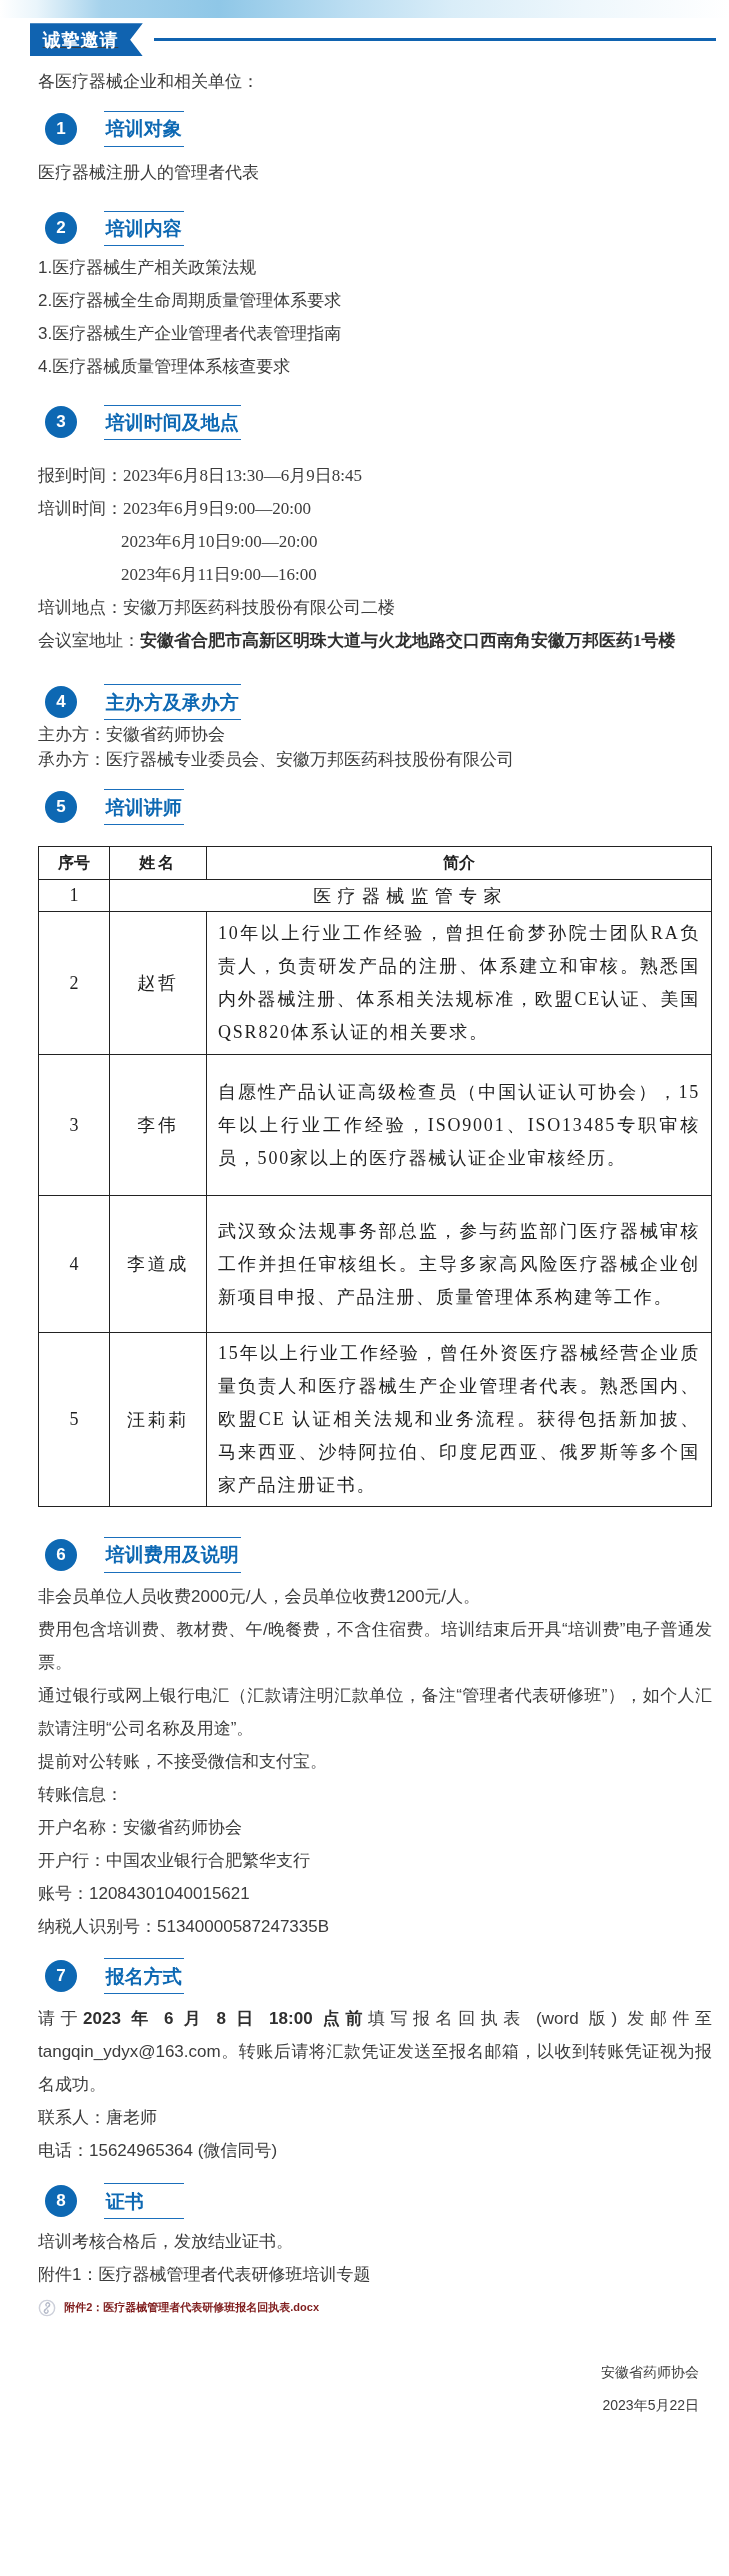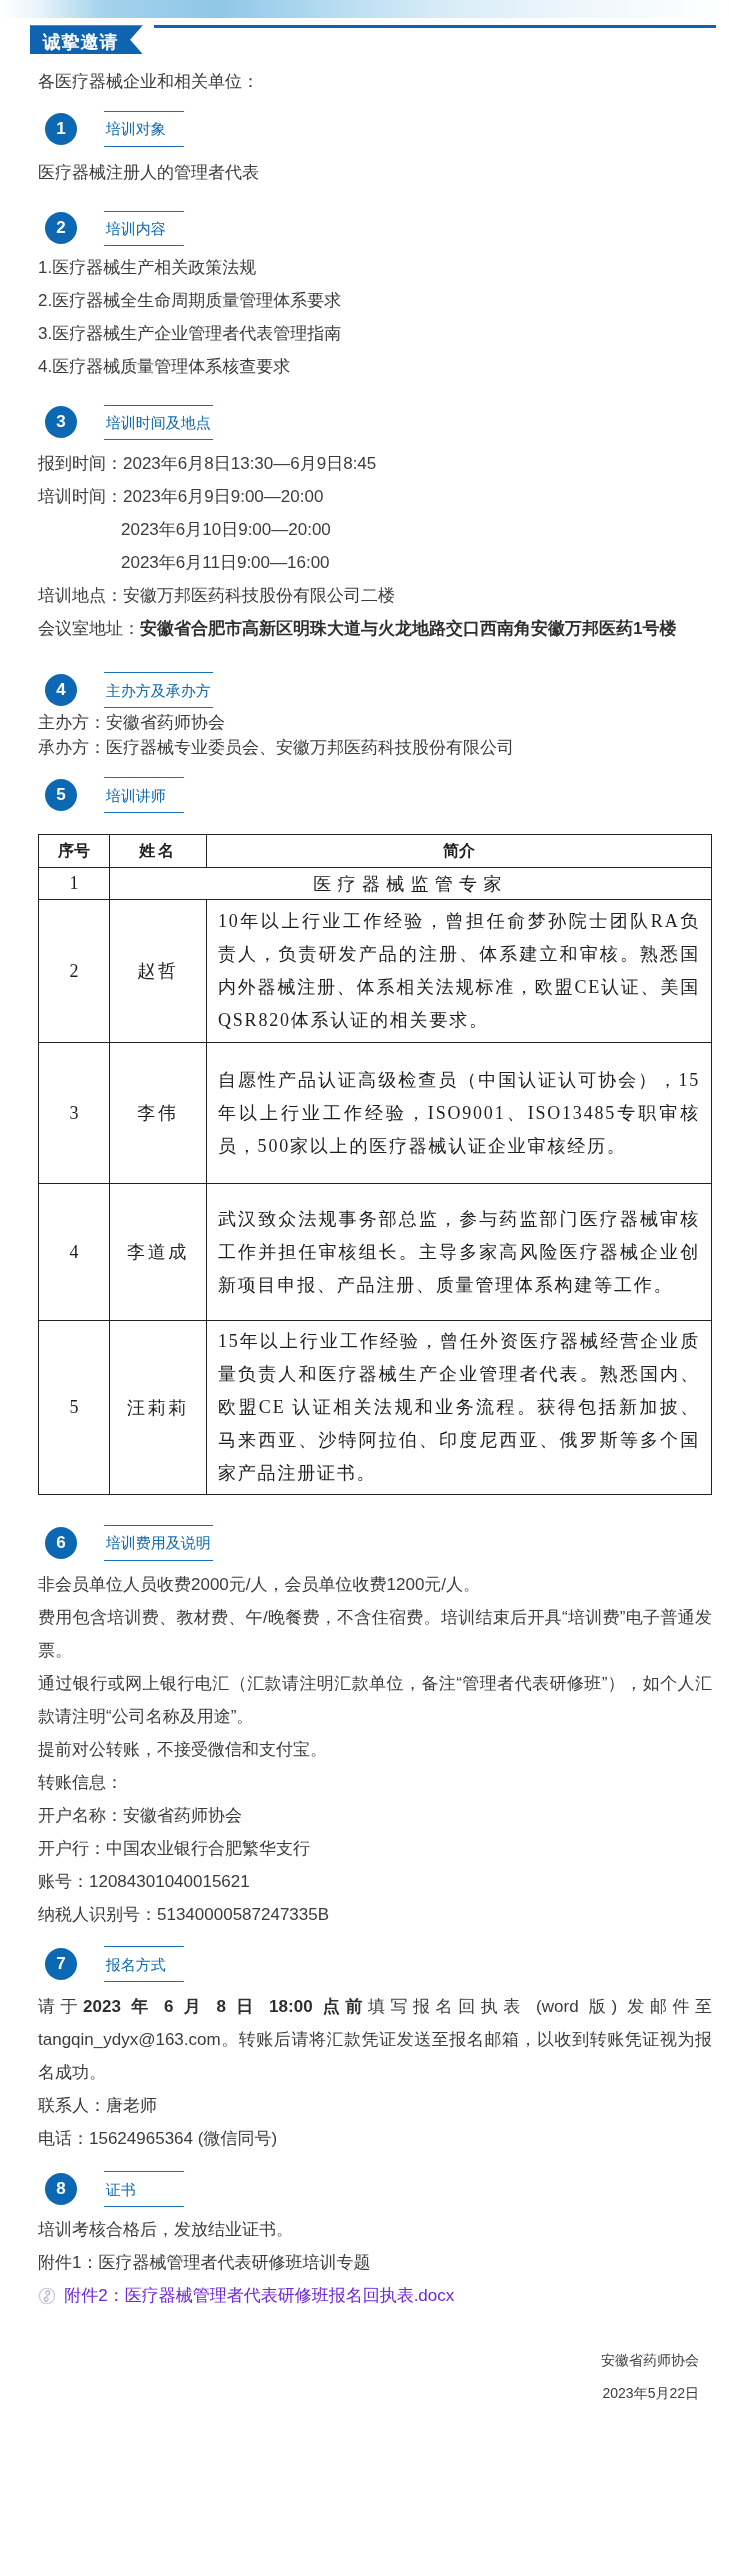--- a/index.html
+++ b/index.html
@@ -7,67 +7,67 @@
     width:729px;height:2576px;overflow:hidden;background:#ffffff;
     font-family:"Liberation Sans","DejaVu Sans",sans-serif;
     color:#3c3c3c;position:relative;
   }
   
   .topstrip{
     height:18px;width:729px;
     background:linear-gradient(90deg,#ffffff 0%,#eaf5fb 5%,#a5d2ec 14%,#8fc7e7 30%,#bcdef2 48%,#d9edf8 62%,#eef7fc 80%,#ffffff 100%);
   }
   
-  .banner-row{display:flex;margin:7.3px 0 0 30px;height:29px;}
+  .banner-row{display:flex;align-items:center;margin:7.3px 0 0 30px;height:29px;text-decoration:underline;}
   .ribbon{
     background:#1063b0;color:#ffffff;font-weight:bold;font-size:18px;
     padding:4.5px 24.5px 4.5px 12.7px;letter-spacing:0.9px;
     clip-path:polygon(0 0,100% 0,calc(100% - 12.7px) 50%,100% 100%,0 100%);
   }
   .banner-line{flex:1;height:2.7px;background:#1063b0;margin:0 12.7px 0 11px;}
   
   .blk{margin:0 17px 0 38px;font-size:17px;line-height:33px;text-align:justify;}
   .blk p{margin:0;}
   b{font-weight:bold;color:#2f2f2f;}
   .indent{padding-left:83px;}
   .tight p{line-height:25.4px;}
   
   .sec{display:flex;align-items:center;margin-left:45px;}
   .sec .num{
     width:32px;height:32px;border-radius:50%;background:#0d68b3;color:#fff;
     font-size:17px;font-weight:bold;display:flex;align-items:center;justify-content:center;
     flex:0 0 32px;
   }
   .sec .ttl{
-    margin-left:27px;color:#0d68b3;font-weight:normal;font-size:15px;line-height:19px;
+    margin-left:27px;color:#0d68b3;font-weight:bold;font-size:19px;line-height:19px;
     border-top:1.8px solid #1a6fbc;border-bottom:1.8px solid #1a6fbc;
     padding:7.3px 1.8px;min-width:76px;display:inline-block;
   }
   .mt-h1{margin-top:12.7px;}.mt-h2{margin-top:22px;}.mt-h3{margin-top:22px;}
   .mt-h4{margin-top:27px;}.mt-h5{margin-top:17px;}.mt-h6{margin-top:30px;}
   .mt-h7{margin-top:15.4px;}.mt-h8{margin-top:16.3px;}
-  .mt-b1{margin-top:9px;}.mt-b2{margin-top:4.5px;}.mt-b3{margin-top:7px;}
+  .mt-b1{margin-top:9px;}.mt-b2{margin-top:4.5px;}.mt-b3{margin-top:19px;font-family:Liberation Serif, serif;}
   .mt-b4{margin-top:1.8px;}.mt-b6{margin-top:7.3px;}.mt-b7{margin-top:8.2px;}
   .mt-b8{margin-top:6.3px;}
   
   .lect-table{
     border-collapse:collapse;margin:21px 0 0 38px;width:674px;table-layout:fixed;
     font-family:"Liberation Serif","DejaVu Serif",serif;color:#1f1f1f;font-size:18px;
   }
   .lect-table td{border:1.8px solid #222222;vertical-align:middle;}
   .c-no{width:68px;text-align:center;}
   .c-name{width:94px;text-align:center;letter-spacing:2.7px;}
   .c-bio{width:511px;text-align:justify;padding:3.6px 11px;line-height:33px;letter-spacing:1.8px;}
   .hdr td{font-weight:bold;font-size:16px;text-align:center;}
   .merged{text-align:center;letter-spacing:6.3px;}
   .tr-h{height:33px;}.tr-r1{height:32px;}.tr-r2{height:143px;}
   .tr-r3{height:141px;}.tr-r4{height:137px;}.tr-r5{height:174px;}
   
   .attach-row{display:flex;align-items:center;gap:8.2px;}
-  .attach-link{color:#6d28d9;text-decoration:none;font-size:17px;}
+  .attach-link{color:#7f1d1d;text-decoration:none;font-size:11px;font-weight:bold;}
   .clip-ic{flex:0 0 18px;height:18px;}
   
   .footer{margin:32px 30px 0 0;text-align:right;font-size:14px;line-height:33px;color:#3c3c3c;}
 </style>
 </head>
 <body>
 
 <div class="page">
 
   <div class="topstrip"></div>

